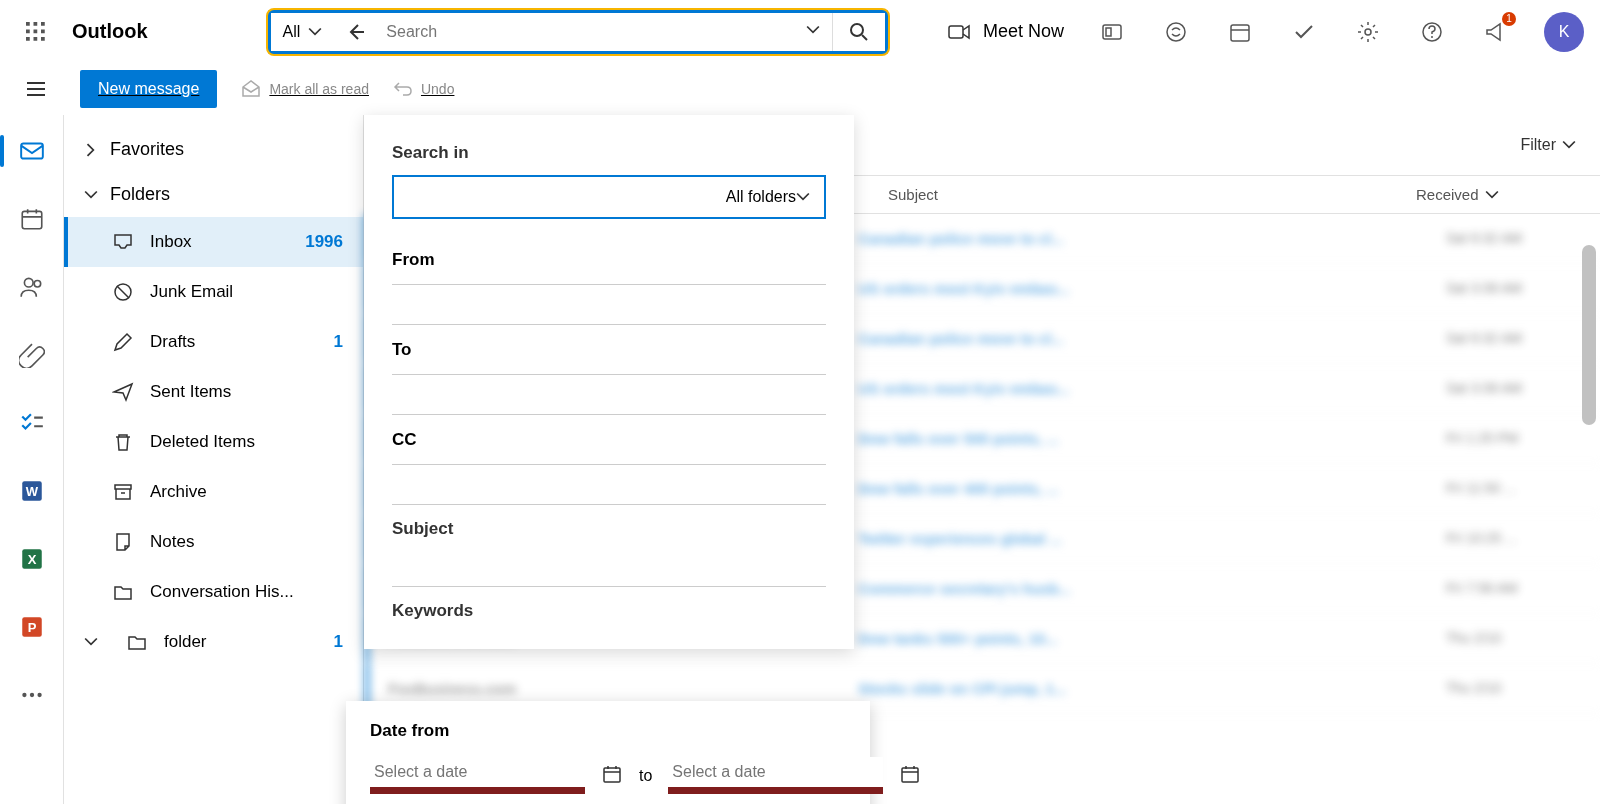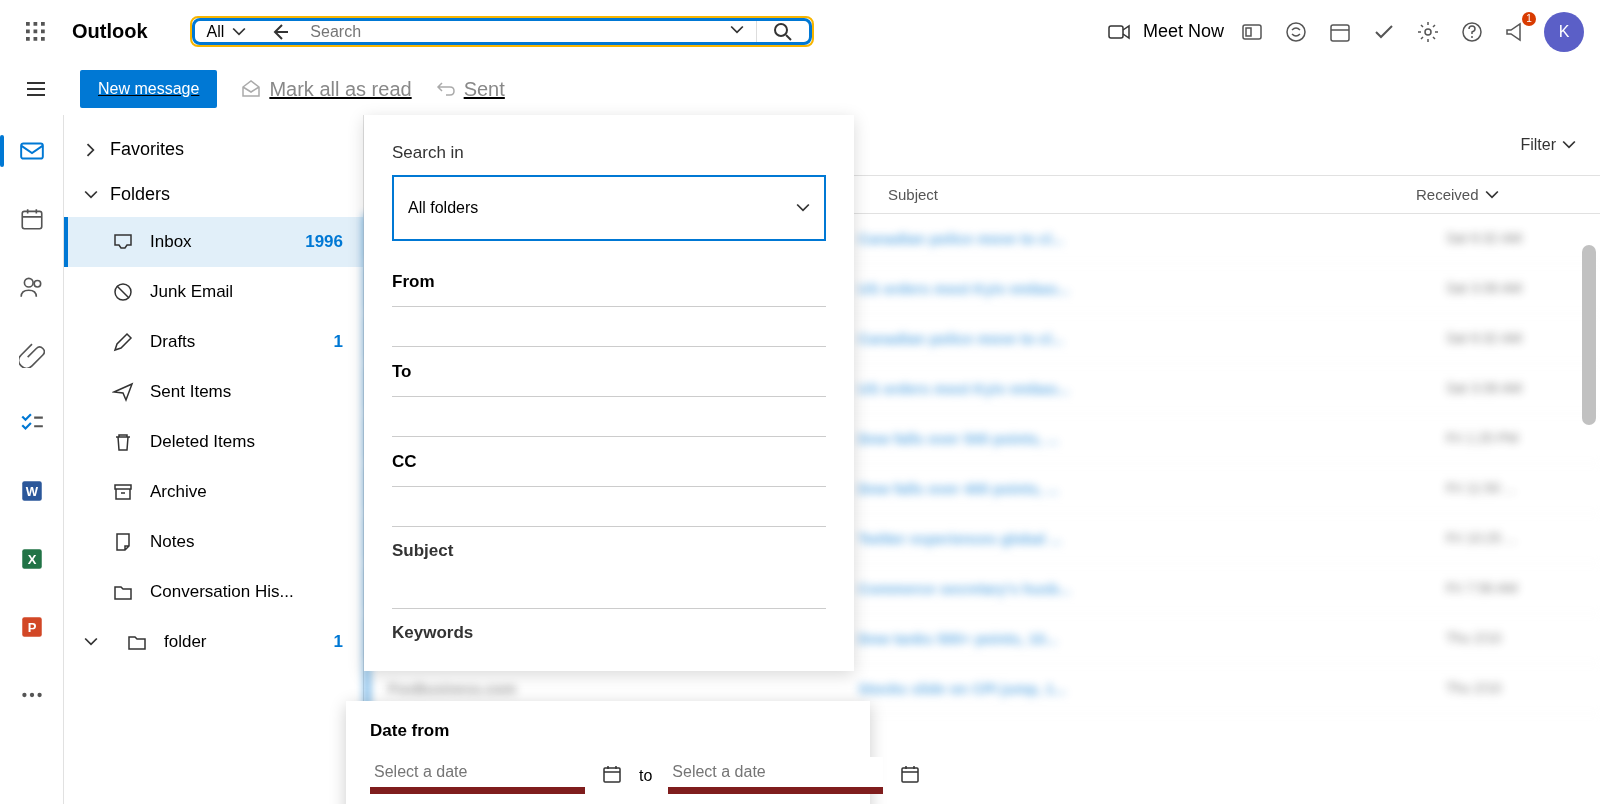--- a/index.html
+++ b/index.html
@@ -3,39 +3,39 @@
   <meta charset="utf-8">
   <style>
     * { margin: 0; padding: 0; box-sizing: border-box; font-family: 'Segoe UI', Tahoma, sans-serif; }
     body { width: 1600px; height: 804px; overflow: hidden; background: #fff; }
     
     
     .top-bar { height: 63px; display: flex; align-items: center; padding: 0 16px; background: #fff; }
     .waffle { width: 40px; height: 40px; display: flex; align-items: center; justify-content: center; cursor: pointer; }
     .waffle svg { width: 20px; height: 20px; }
     .app-name { font-size: 20px; font-weight: 600; color: #000; margin-left: 16px; }
-    .search-container { margin-left: 44px; display: flex; align-items: center; border: 3px solid #0078d4; border-radius: 8px; background: #fff; height: 27px; width: 620px; position: relative; }
+    .search-container { margin-left: 120px; display: flex; align-items: center; border: 3px solid #0078d4; border-radius: 2px; background: #fff; height: 44px; width: 620px; position: relative; }
     .search-container::before { content: ''; position: absolute; inset: -5px; border: 2px solid #f7b500; border-radius: 8px; pointer-events: none; }
     .search-scope { display: flex; align-items: center; padding: 0 12px; font-size: 16px; cursor: pointer; }
     .search-scope .chev { margin-left: 8px; }
     .back-btn { padding: 0 12px; display: flex; align-items: center; cursor: pointer; }
     .search-input { flex: 1; border: none; outline: none; font-size: 16px; padding: 0 8px; color: #666; }
     .adv-chev { padding: 0 12px; cursor: pointer; }
     .search-btn { padding: 0 16px; cursor: pointer; border-left: 1px solid #ddd; height: 100%; display: flex; align-items: center; }
-    .top-right { margin-left: auto; display: flex; align-items: center; gap: 12px; }
+    .top-right { margin-left: auto; display: flex; align-items: center; gap: 32px; }
     .meet-now { display: flex; align-items: center; gap: 12px; font-size: 18px; cursor: pointer; }
     .icon-btn { width: 32px; height: 32px; display: flex; align-items: center; justify-content: center; cursor: pointer; position: relative; }
     .badge { position: absolute; top: -4px; right: -4px; background: #d83b01; color: #fff; font-size: 10px; border-radius: 8px; min-width: 14px; height: 14px; display: flex; align-items: center; justify-content: center; padding: 0 3px; }
     .avatar { width: 40px; height: 40px; border-radius: 50%; background: #5b5fc7; color: #fff; display: flex; align-items: center; justify-content: center; font-size: 16px; cursor: pointer; }
 
     
     .cmd-bar { height: 52px; display: flex; align-items: center; padding: 0 16px; background: #fff; text-decoration: underline; }
     .hamburger { width: 40px; height: 40px; display: flex; align-items: center; justify-content: center; cursor: pointer; }
     .new-msg { margin-left: 24px; background: #0078d4; color: #fff; padding: 10px 18px; border: none; font-size: 16px; cursor: pointer; border-radius: 2px; }
-    .cmd-item { margin-left: 24px; display: flex; align-items: center; gap: 8px; font-size: 20px; color: #888; cursor: pointer; }
+    .cmd-item { margin-left: 24px; display: flex; align-items: center; gap: 8px; font-size: 14px; color: #888; cursor: pointer; }
 
     
     .main { display: flex; height: calc(100% - 115px); }
     .rail { width: 64px; border-right: 1px solid #e1e1e1; display: flex; flex-direction: column; align-items: center; padding-top: 16px; gap: 28px; }
     .rail-item { width: 40px; height: 40px; display: flex; align-items: center; justify-content: center; cursor: pointer; position: relative; }
     .rail-item.active::before { content: ''; position: absolute; left: -12px; top: 4px; bottom: 4px; width: 4px; background: #0078d4; border-radius: 2px; }
 
     
     .sidebar { width: 300px; border-right: 1px solid #e1e1e1; padding-top: 12px; overflow-y: auto; }
     .nav-section { padding: 12px 20px; display: flex; align-items: center; gap: 12px; font-size: 18px; font-weight: 400; cursor: pointer; }
@@ -56,22 +56,22 @@
     .col-received { width: 160px; display: flex; align-items: center; gap: 6px; cursor: pointer; }
     .msg-list { flex: 1; overflow-y: auto; filter: blur(4px); opacity: 0.6; }
     .msg-row { display: flex; padding: 16px 24px; border-bottom: 1px solid #eee; cursor: pointer; position: relative; }
     .msg-row::before { content: ''; position: absolute; left: 0; top: 0; bottom: 0; width: 6px; background: #0078d4; }
     .msg-from { width: 470px; font-size: 15px; font-weight: 600; color: #555; }
     .msg-subject { flex: 1; font-size: 15px; font-weight: 600; color: #0078d4; white-space: nowrap; overflow: hidden; text-overflow: ellipsis; }
     .msg-time { width: 130px; font-size: 14px; color: #333; text-align: left; }
 
     
     .adv-panel { position: absolute; top: 0; left: 0; width: 490px; background: #fff; box-shadow: 0 4px 16px rgba(0,0,0,0.15); z-index: 10; padding: 20px 28px; }
-    .adv-label { font-size: 17px; font-weight: 400; color: #333; margin-bottom: 12px; margin-top: 8px; }
-    .adv-select { width: 100%; border: 2px solid #0078d4; padding: 22px 14px; font-size: 16px; display: flex; justify-content: space-between; align-items: center; cursor: pointer; margin-bottom: 16px; }
+    .adv-label { font-size: 17px; font-weight: 700; color: #333; margin-bottom: 12px; margin-top: 8px; }
+    .adv-select { width: 100%; border: 2px solid #0078d4; padding: 11px 14px; font-size: 16px; display: flex; justify-content: flex-end; align-items: center; cursor: pointer; margin-bottom: 16px; }
     .adv-field-label { font-size: 17px; font-weight: 600; color: #333; padding: 14px 0 8px; }
     .adv-input-row { display: flex; align-items: center; border-bottom: 1px solid #ccc; padding: 10px 0; }
     .adv-input-row .lbl { width: 100px; font-size: 17px; font-weight: 600; }
     .adv-input { flex: 1; border: none; outline: none; font-size: 15px; color: #999; padding: 6px 0; }
     .adv-spacer { height: 40px; border-bottom: 1px solid #ccc; }
 
     
     .date-panel { position: absolute; top: 586px; left: -18px; width: 524px; background: #fff; box-shadow: 0 4px 16px rgba(0,0,0,0.2); z-index: 11; padding: 20px 24px 28px; }
     .date-label { font-size: 17px; font-weight: 600; margin-bottom: 16px; }
     .date-row { display: flex; align-items: center; gap: 16px; }
@@ -193,21 +193,21 @@
   <div class="cmd-item">
     <svg width="20" height="20" viewBox="0 0 20 20">
         <path d="M2 8 L10 2 L18 8 V17 H2 Z M2 8 L10 13 L18 8" stroke="#aaa" stroke-width="1.5" fill="none"></path>
       </svg>
     <span>Mark all as read</span>
   </div>
   <div class="cmd-item">
     <svg width="20" height="20" viewBox="0 0 20 20">
         <path d="M6 4 L2 8 L6 12 M2 8 H14 Q18 8 18 12 Q18 16 14 16 H10" stroke="#aaa" stroke-width="1.5" fill="none"></path>
       </svg>
-    <span>Sent</span>
+    <span>Undo</span>
   </div>
 </div>
 
 <div class="main">
 
   <div class="rail">
     <div class="rail-item active">
         <svg width="26" height="26" viewBox="0 0 24 24">
           <rect x="2" y="5" width="20" height="14" rx="2" stroke="#0078d4" stroke-width="1.8" fill="none"></rect>
           <path d="M2 7 L12 14 L22 7" stroke="#0078d4" stroke-width="1.8" fill="none"></path>

